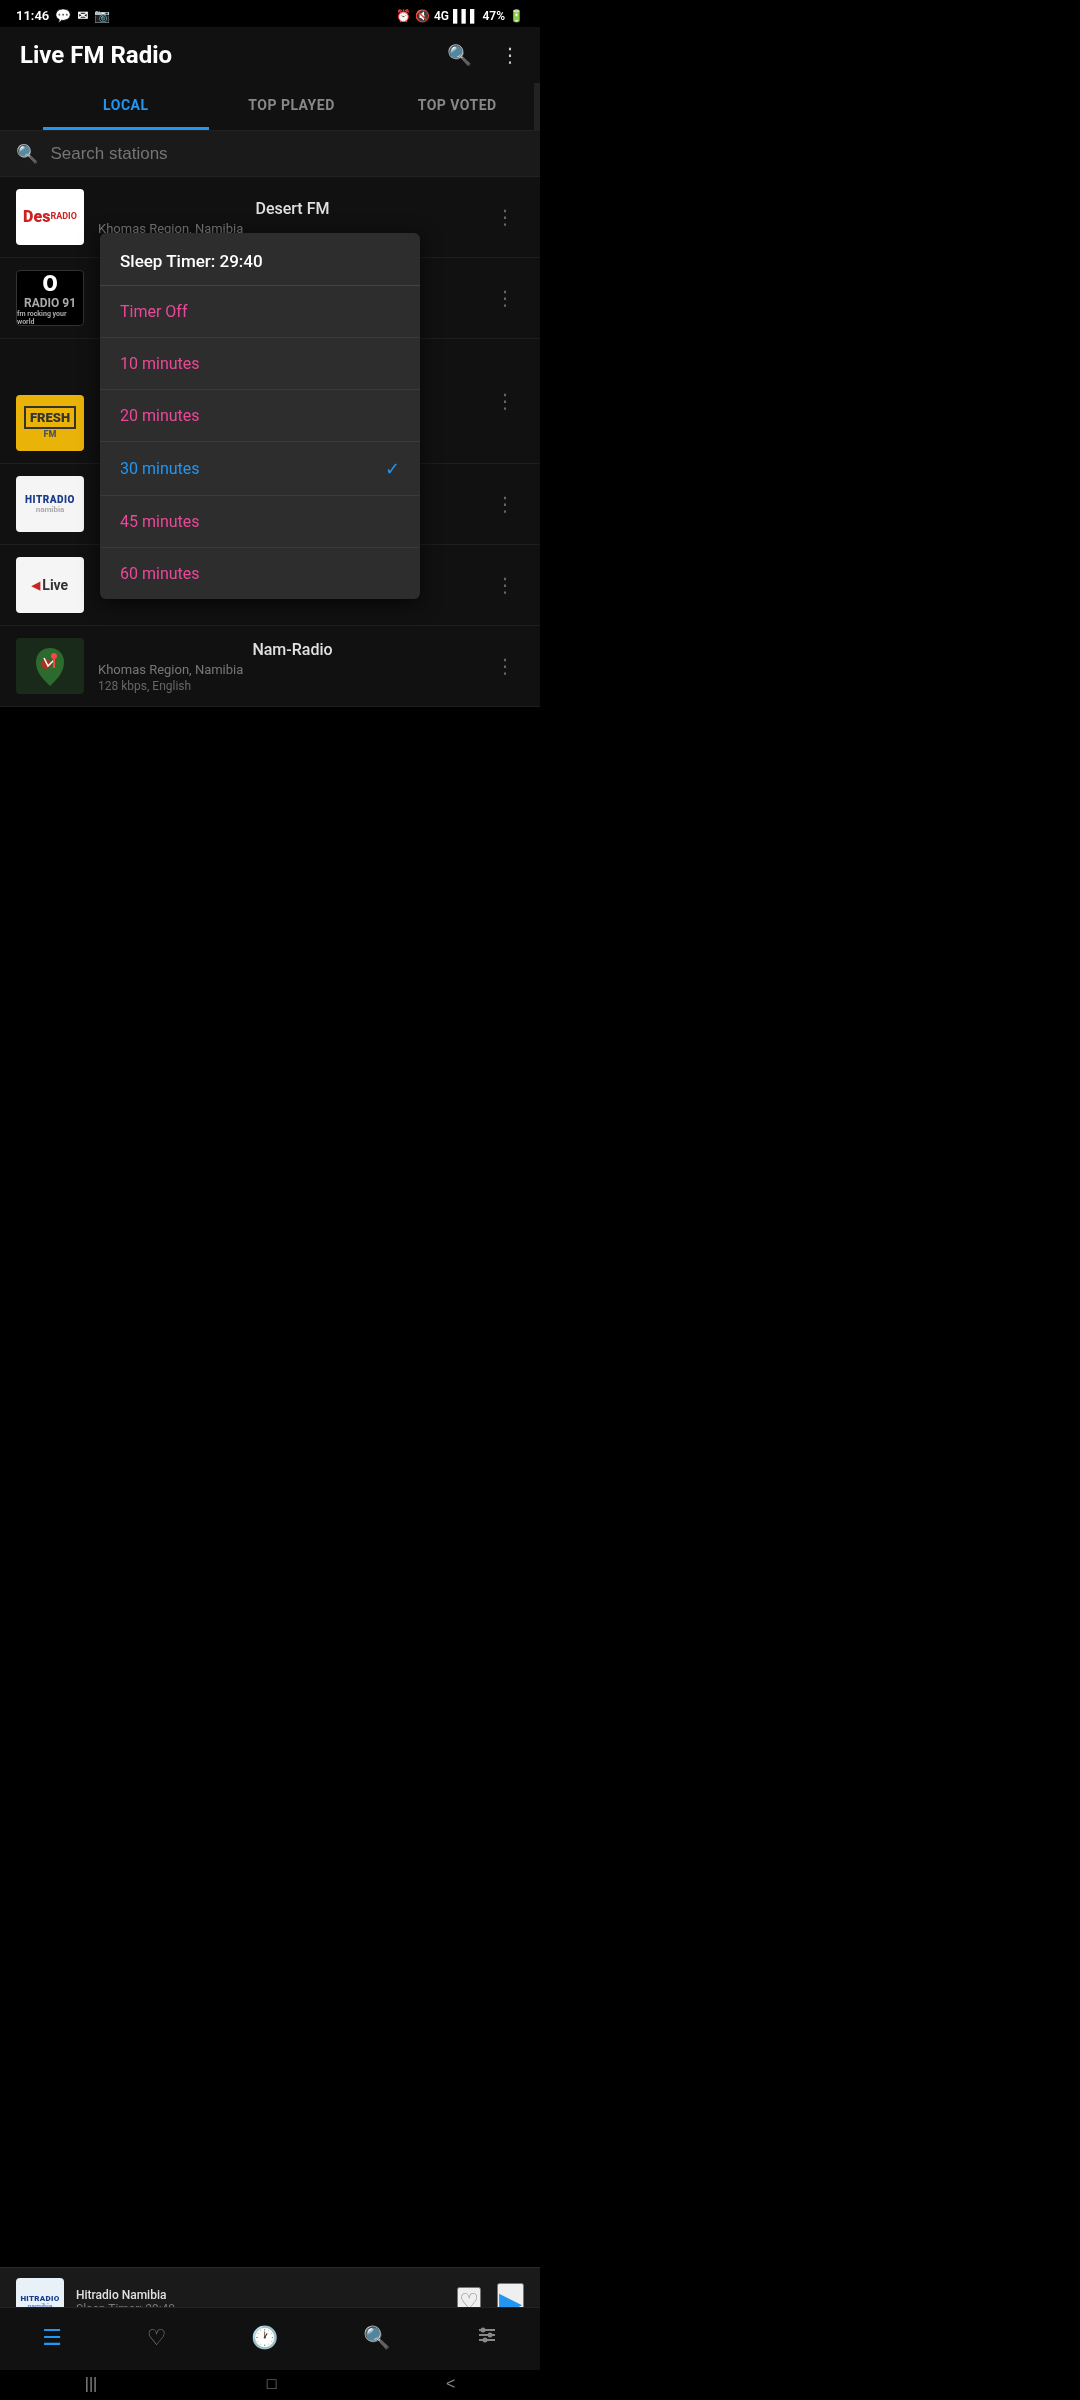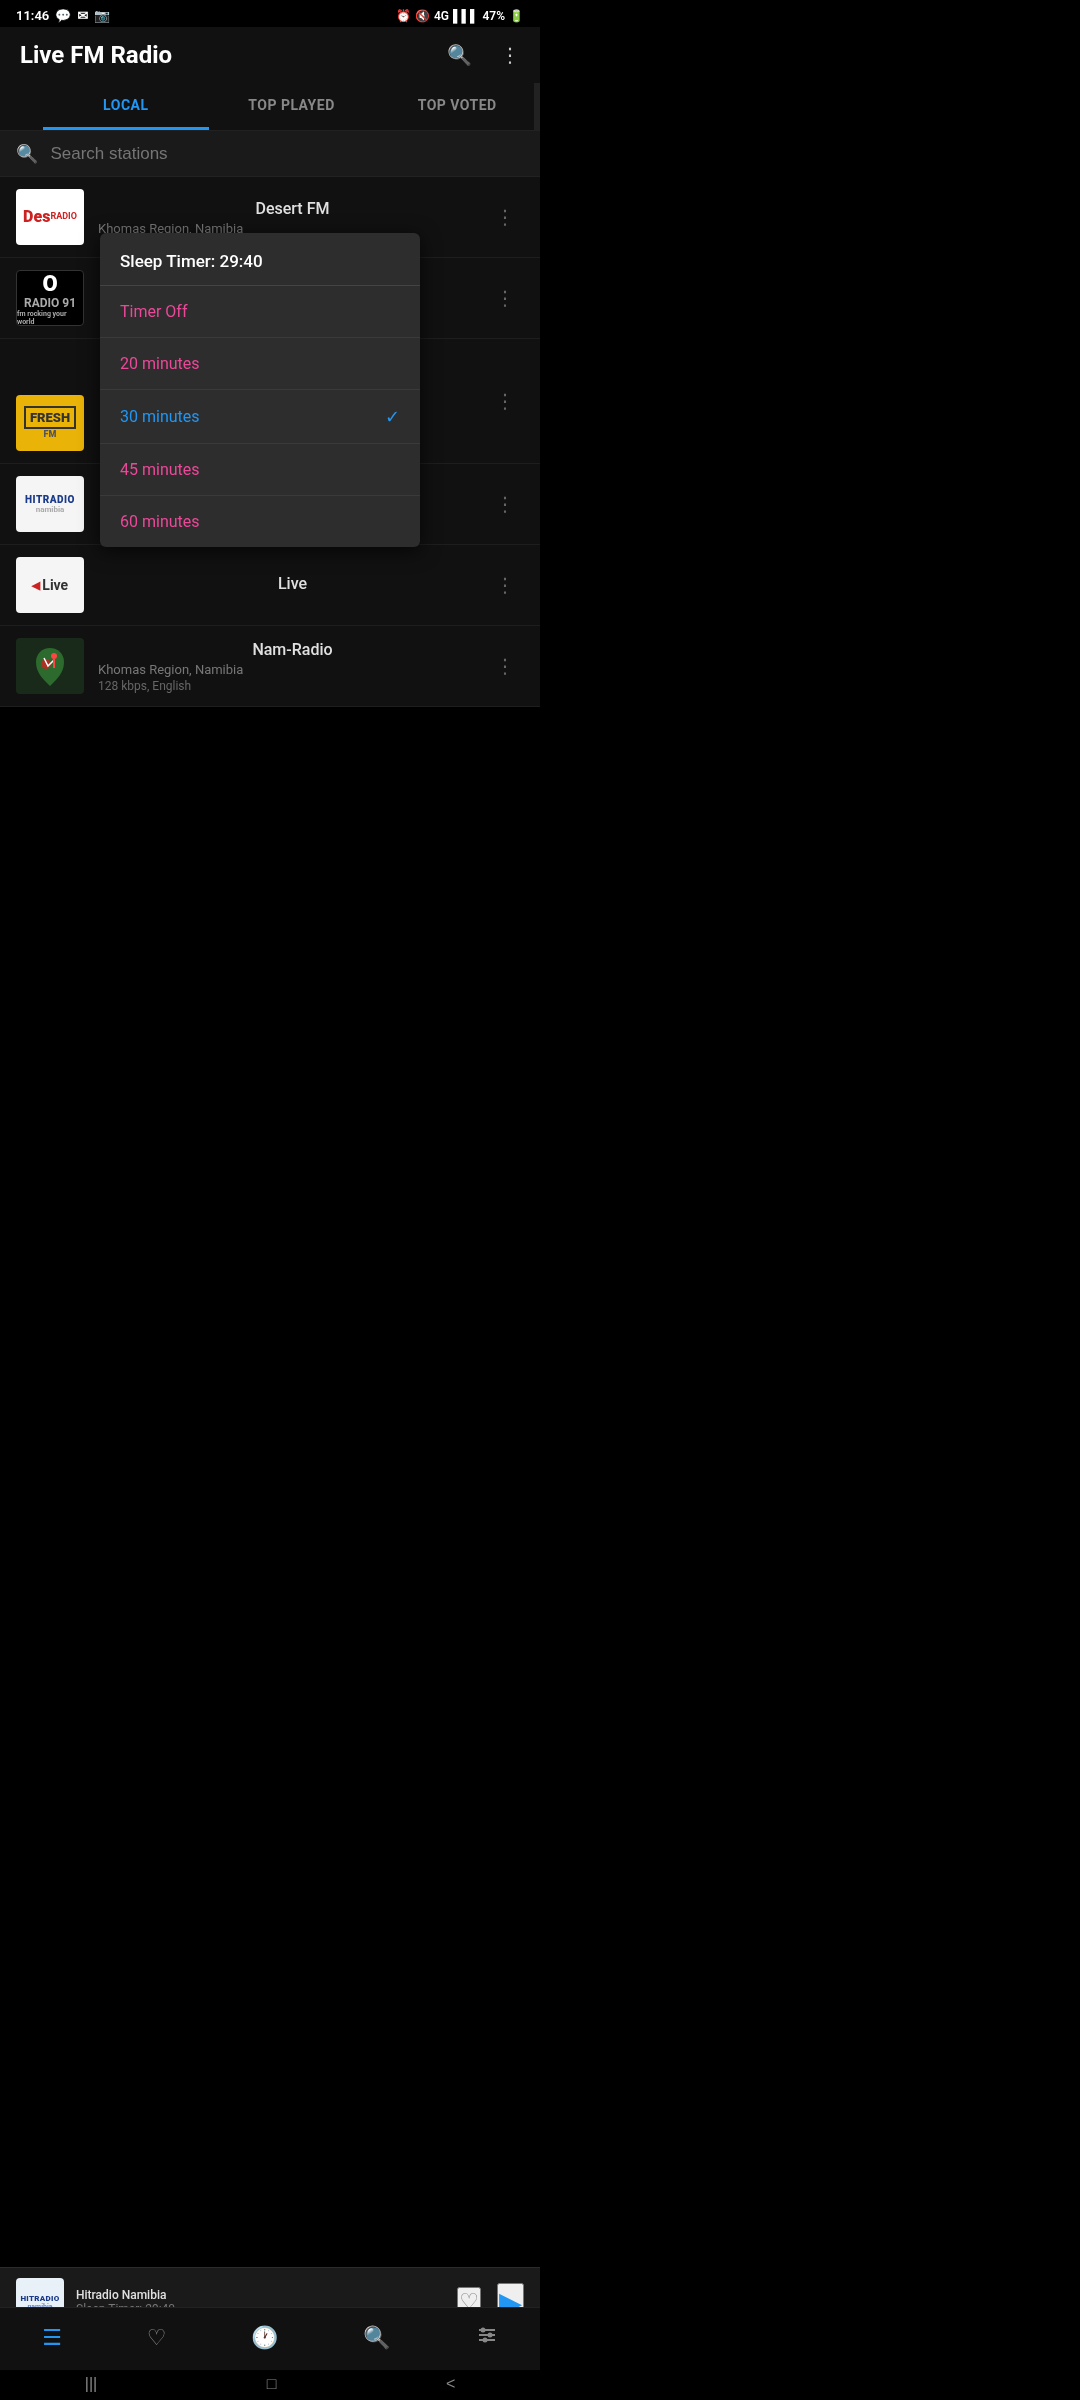--- a/index.html
+++ b/index.html
@@ -370,20 +370,23 @@
       <div class="station-sub">Khomas Region, Namibia</div>
     </div>
     <button class="more-btn">⋮</button>
 
     <div class="dropdown-overlay">
       <div class="dropdown-header">Sleep Timer: 29:40</div>
       <div class="dropdown-item">
         <span>Timer Off</span>
       </div>
       <div class="dropdown-item">
+        <span>10 minutes</span>
+      </div>
+      <div class="dropdown-item">
         <span>20 minutes</span>
       </div>
       <div class="dropdown-item selected">
         <span>30 minutes</span>
         <span class="check-icon">✓</span>
       </div>
       <div class="dropdown-item">
         <span>45 minutes</span>
       </div>
       <div class="dropdown-item">

